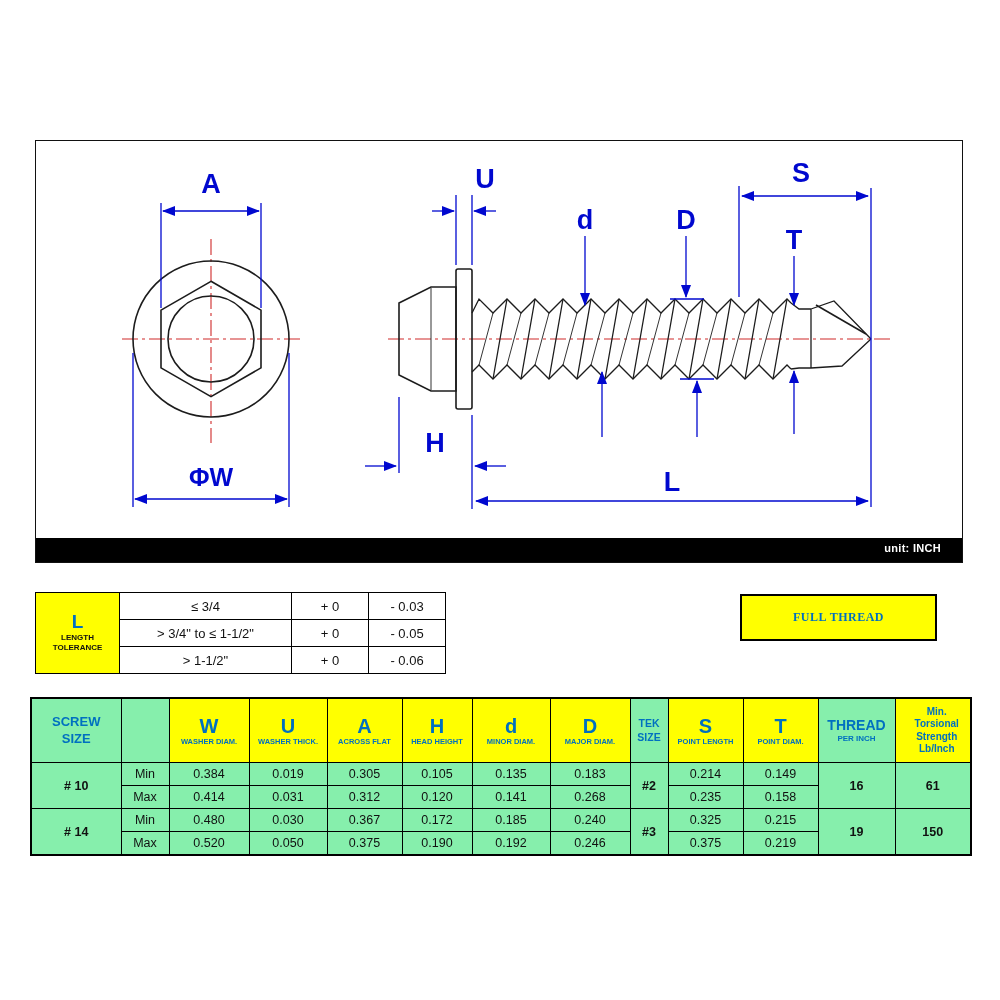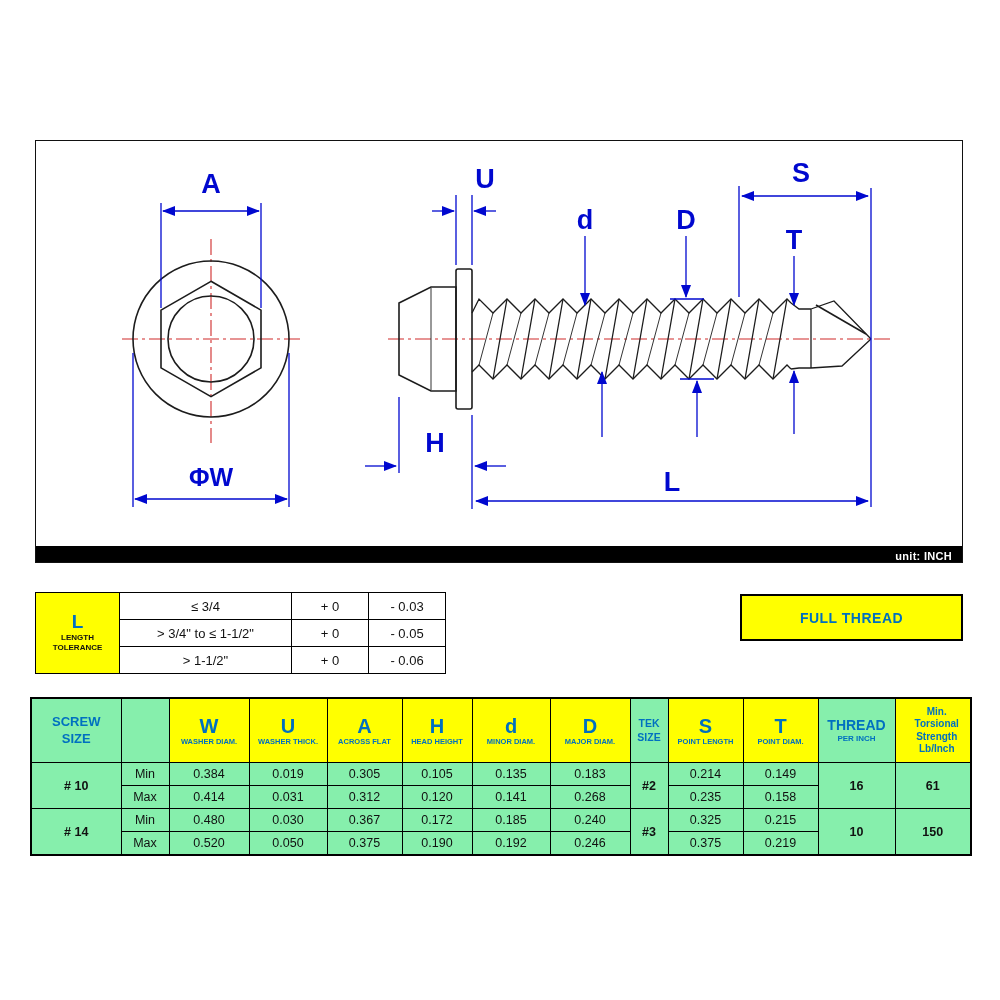--- a/index.html
+++ b/index.html
@@ -4,46 +4,46 @@
 <style>
   html,body{margin:0;padding:0;}
   body{
     width:1000px;height:1000px;position:relative;background:#ffffff;
     font-family:"Liberation Sans",sans-serif;color:#111;
   }
   
   .frame{position:absolute;left:35px;top:140px;width:928px;height:423px;
          border:1px solid #111;box-sizing:border-box;background:#fff;}
   .frame svg{position:absolute;left:0;top:0;}
-  .unitbar{position:absolute;left:0;right:0;bottom:0;height:16px;background:#000;
+  .unitbar{position:absolute;left:0;right:0;bottom:0;height:24px;background:#000;
            color:#fff;font-size:11px;font-weight:bold;line-height:20px;
-           text-align:right;padding-right:10px;letter-spacing:.3px;}
+           text-align:right;padding-right:21px;letter-spacing:.3px;}
   
   .cl line{stroke:#cf2b2b;stroke-width:1.1;stroke-dasharray:16 4 3 4;fill:none;}
   .ol path,.ol circle,.ol polygon,.ol rect,.ol line{stroke:#1c1c1c;stroke-width:1.6;fill:none;}
   .ol .md{stroke-width:1.3;}
   .thin{stroke:#1c1c1c !important;stroke-width:.9 !important;fill:none;}
   .cut{stroke:#1c1c1c;stroke-width:3;fill:none;}
   .dim line{stroke:#0008cf;stroke-width:1.3;fill:none;}
   .dl{fill:#0008cf;font:bold 27px "Liberation Sans",sans-serif;}
   .dls{fill:#0008cf;font:bold 25px "Liberation Sans",sans-serif;}
   
   .tol{position:absolute;left:35px;top:592px;border-collapse:collapse;background:#fff;}
   .tol td{border:1px solid #000;height:27px;text-align:center;font-size:13px;
           color:#111;padding:0 6px;box-sizing:border-box;}
   .tolhead{background:#ffff00;width:84px;padding:0;}
   .tsym{color:#0070c0;font-weight:bold;font-size:19px;line-height:1.1;}
   .tcap{font-size:8px;font-weight:bold;color:#111;line-height:1.3;}
   .rng{width:172px;}
   .pm{width:77px;}
   
-  .fullthread{position:absolute;left:740px;top:594px;width:223px;height:47px;
+  .fullthread{position:absolute;left:740px;top:594px;width:197px;height:47px;
               background:#ffff00;border:2px solid #000;box-sizing:border-box;
               display:flex;align-items:center;justify-content:center;
-              color:#0070c0;font-weight:bold;font-size:14px;letter-spacing:.5px;}
+              color:#0070c0;font-weight:bold;font-size:12px;letter-spacing:.5px;font-family:Liberation Serif, serif;}
   
   .spec{position:absolute;left:30px;top:697px;width:940px;border-collapse:collapse;
         table-layout:fixed;border:2px solid #000;background:#86efac;}
   .spec th,.spec td{border:1px solid #000;text-align:center;vertical-align:middle;
         padding:0;overflow:hidden;}
   .spec thead th{height:63px;}
   .spec tbody td{height:22px;font-size:12.5px;color:#111;}
   .ylw{background:#ffff00;}
   .h1{display:block;color:#0070c0;font-weight:bold;font-size:13px;line-height:1.25;}
   .h2{display:block;color:#0070c0;font-weight:bold;font-size:10.5px;line-height:1.25;}
@@ -281,21 +281,21 @@
       <td class="mm">Min</td>
       <td>0.480</td>
       <td>0.030</td>
       <td>0.367</td>
       <td>0.172</td>
       <td>0.185</td>
       <td>0.240</td>
       <td class="tek" rowspan="2">#3</td>
       <td>0.325</td>
       <td>0.215</td>
-      <td class="big" rowspan="2">10</td>
+      <td class="big" rowspan="2">19</td>
       <td class="big" rowspan="2">150</td>
     </tr>
     <tr>
       <td class="mm">Max</td>
       <td>0.520</td>
       <td>0.050</td>
       <td>0.375</td>
       <td>0.190</td>
       <td>0.192</td>
       <td>0.246</td>

